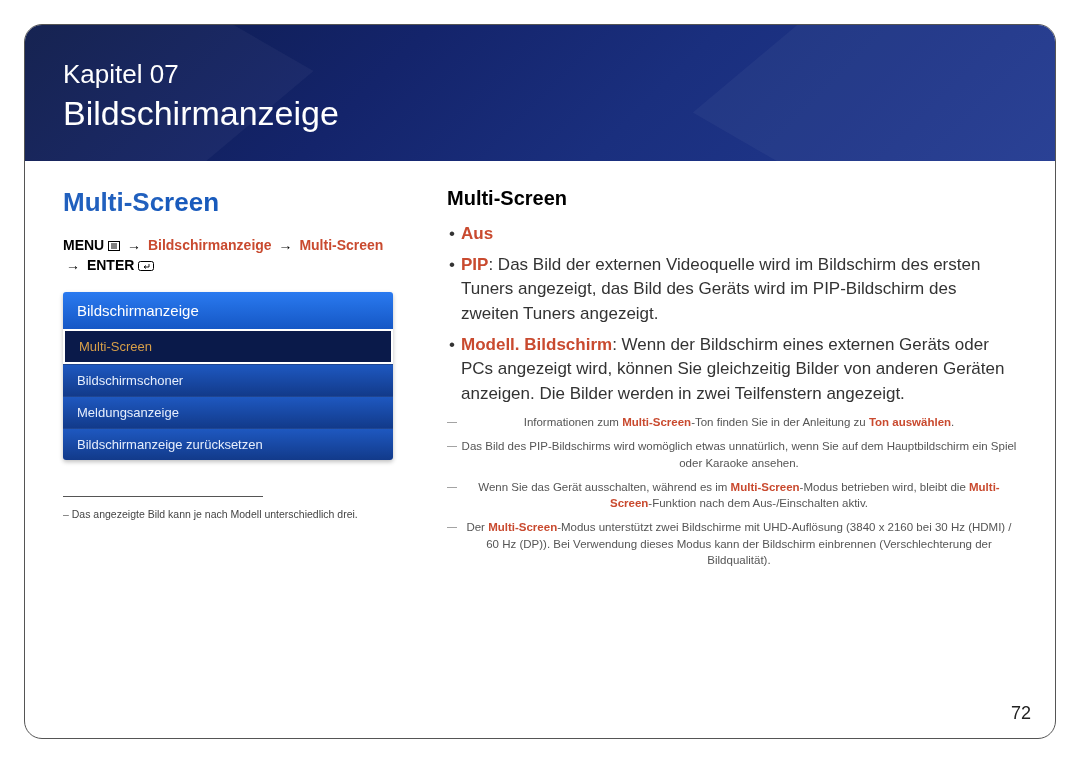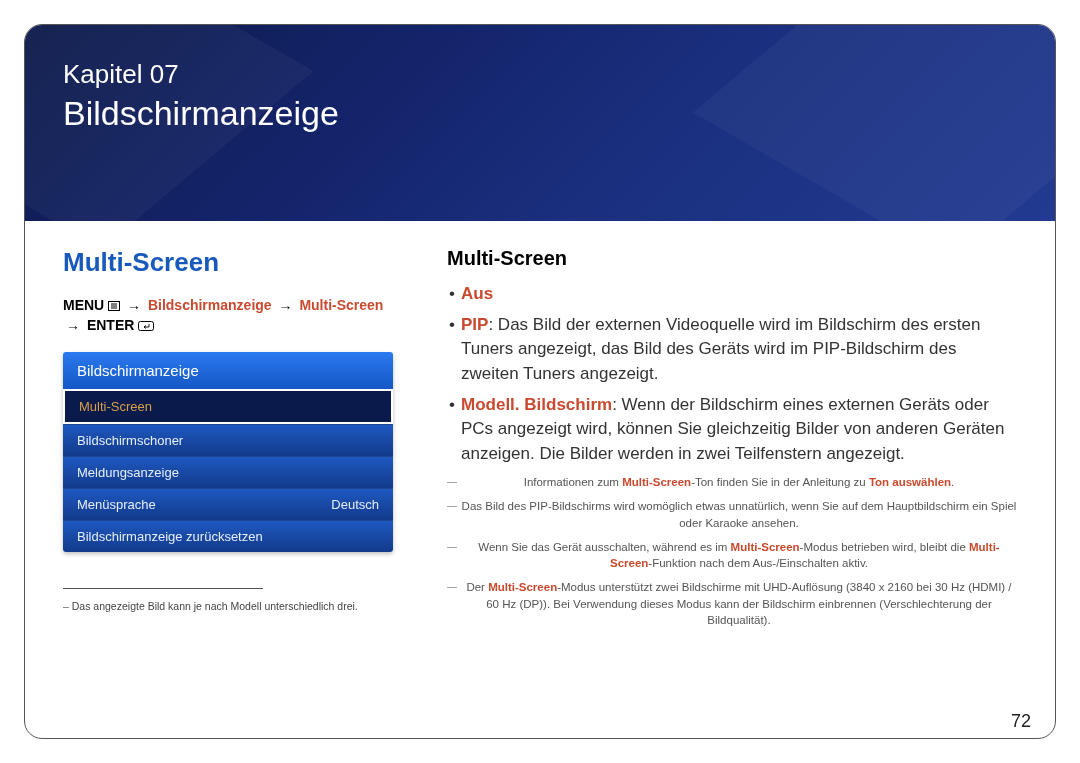--- a/index.html
+++ b/index.html
@@ -12,21 +12,21 @@
   }
   .page-border {
     position: absolute;
     top: 24px; left: 24px; right: 24px; bottom: 24px;
     border: 1px solid #555;
     border-radius: 18px;
     overflow: hidden;
   }
   .chapter-header {
     position: relative;
-    height: 196px;
+    height: 136px;
     background: linear-gradient(135deg, #0d1b4b 0%, #14246b 35%, #1a2f7e 60%, #223a91 100%);
     color: #fff;
     padding: 34px 38px 12px 38px;
   }
   .chapter-header::before,
   .chapter-header::after {
     content: "";
     position: absolute;
     background: rgba(255,255,255,0.04);
     transform: rotate(30deg) skewX(-20deg);
@@ -112,21 +112,21 @@
     content: "―";
     position: absolute;
     left: 0;
     color: #888;
     font-size: 10px;
     top: 1px;
   }
   .page-number {
     position: absolute;
     right: 24px;
-    bottom: 6px;
+    bottom: 14px;
     font-size: 18px;
     color: #222;
   }
 </style>
 </head>
 <body>
 
 <div class="page-border">
   <div class="chapter-header">
     <div class="chapter-line">Kapitel 07</div>
@@ -168,24 +168,20 @@
             <div class="osd-item selected">
               <span>Multi-Screen</span>
             </div>
             <div class="osd-item">
               <span>Bildschirmschoner</span>
             </div>
             <div class="osd-item">
               <span>Meldungsanzeige</span>
             </div>
             <div class="osd-item">
-              <span>Menüsprache</span>
-              <span>Deutsch</span>
-            </div>
-            <div class="osd-item">
               <span>Bildschirmanzeige zurücksetzen</span>
             </div>
           </div>
       </div>
 
       <hr class="footnote-rule">
       <div class="footnote">Das angezeigte Bild kann je nach Modell unterschiedlich drei.</div>
     </div>
 
     <div class="right-col">

